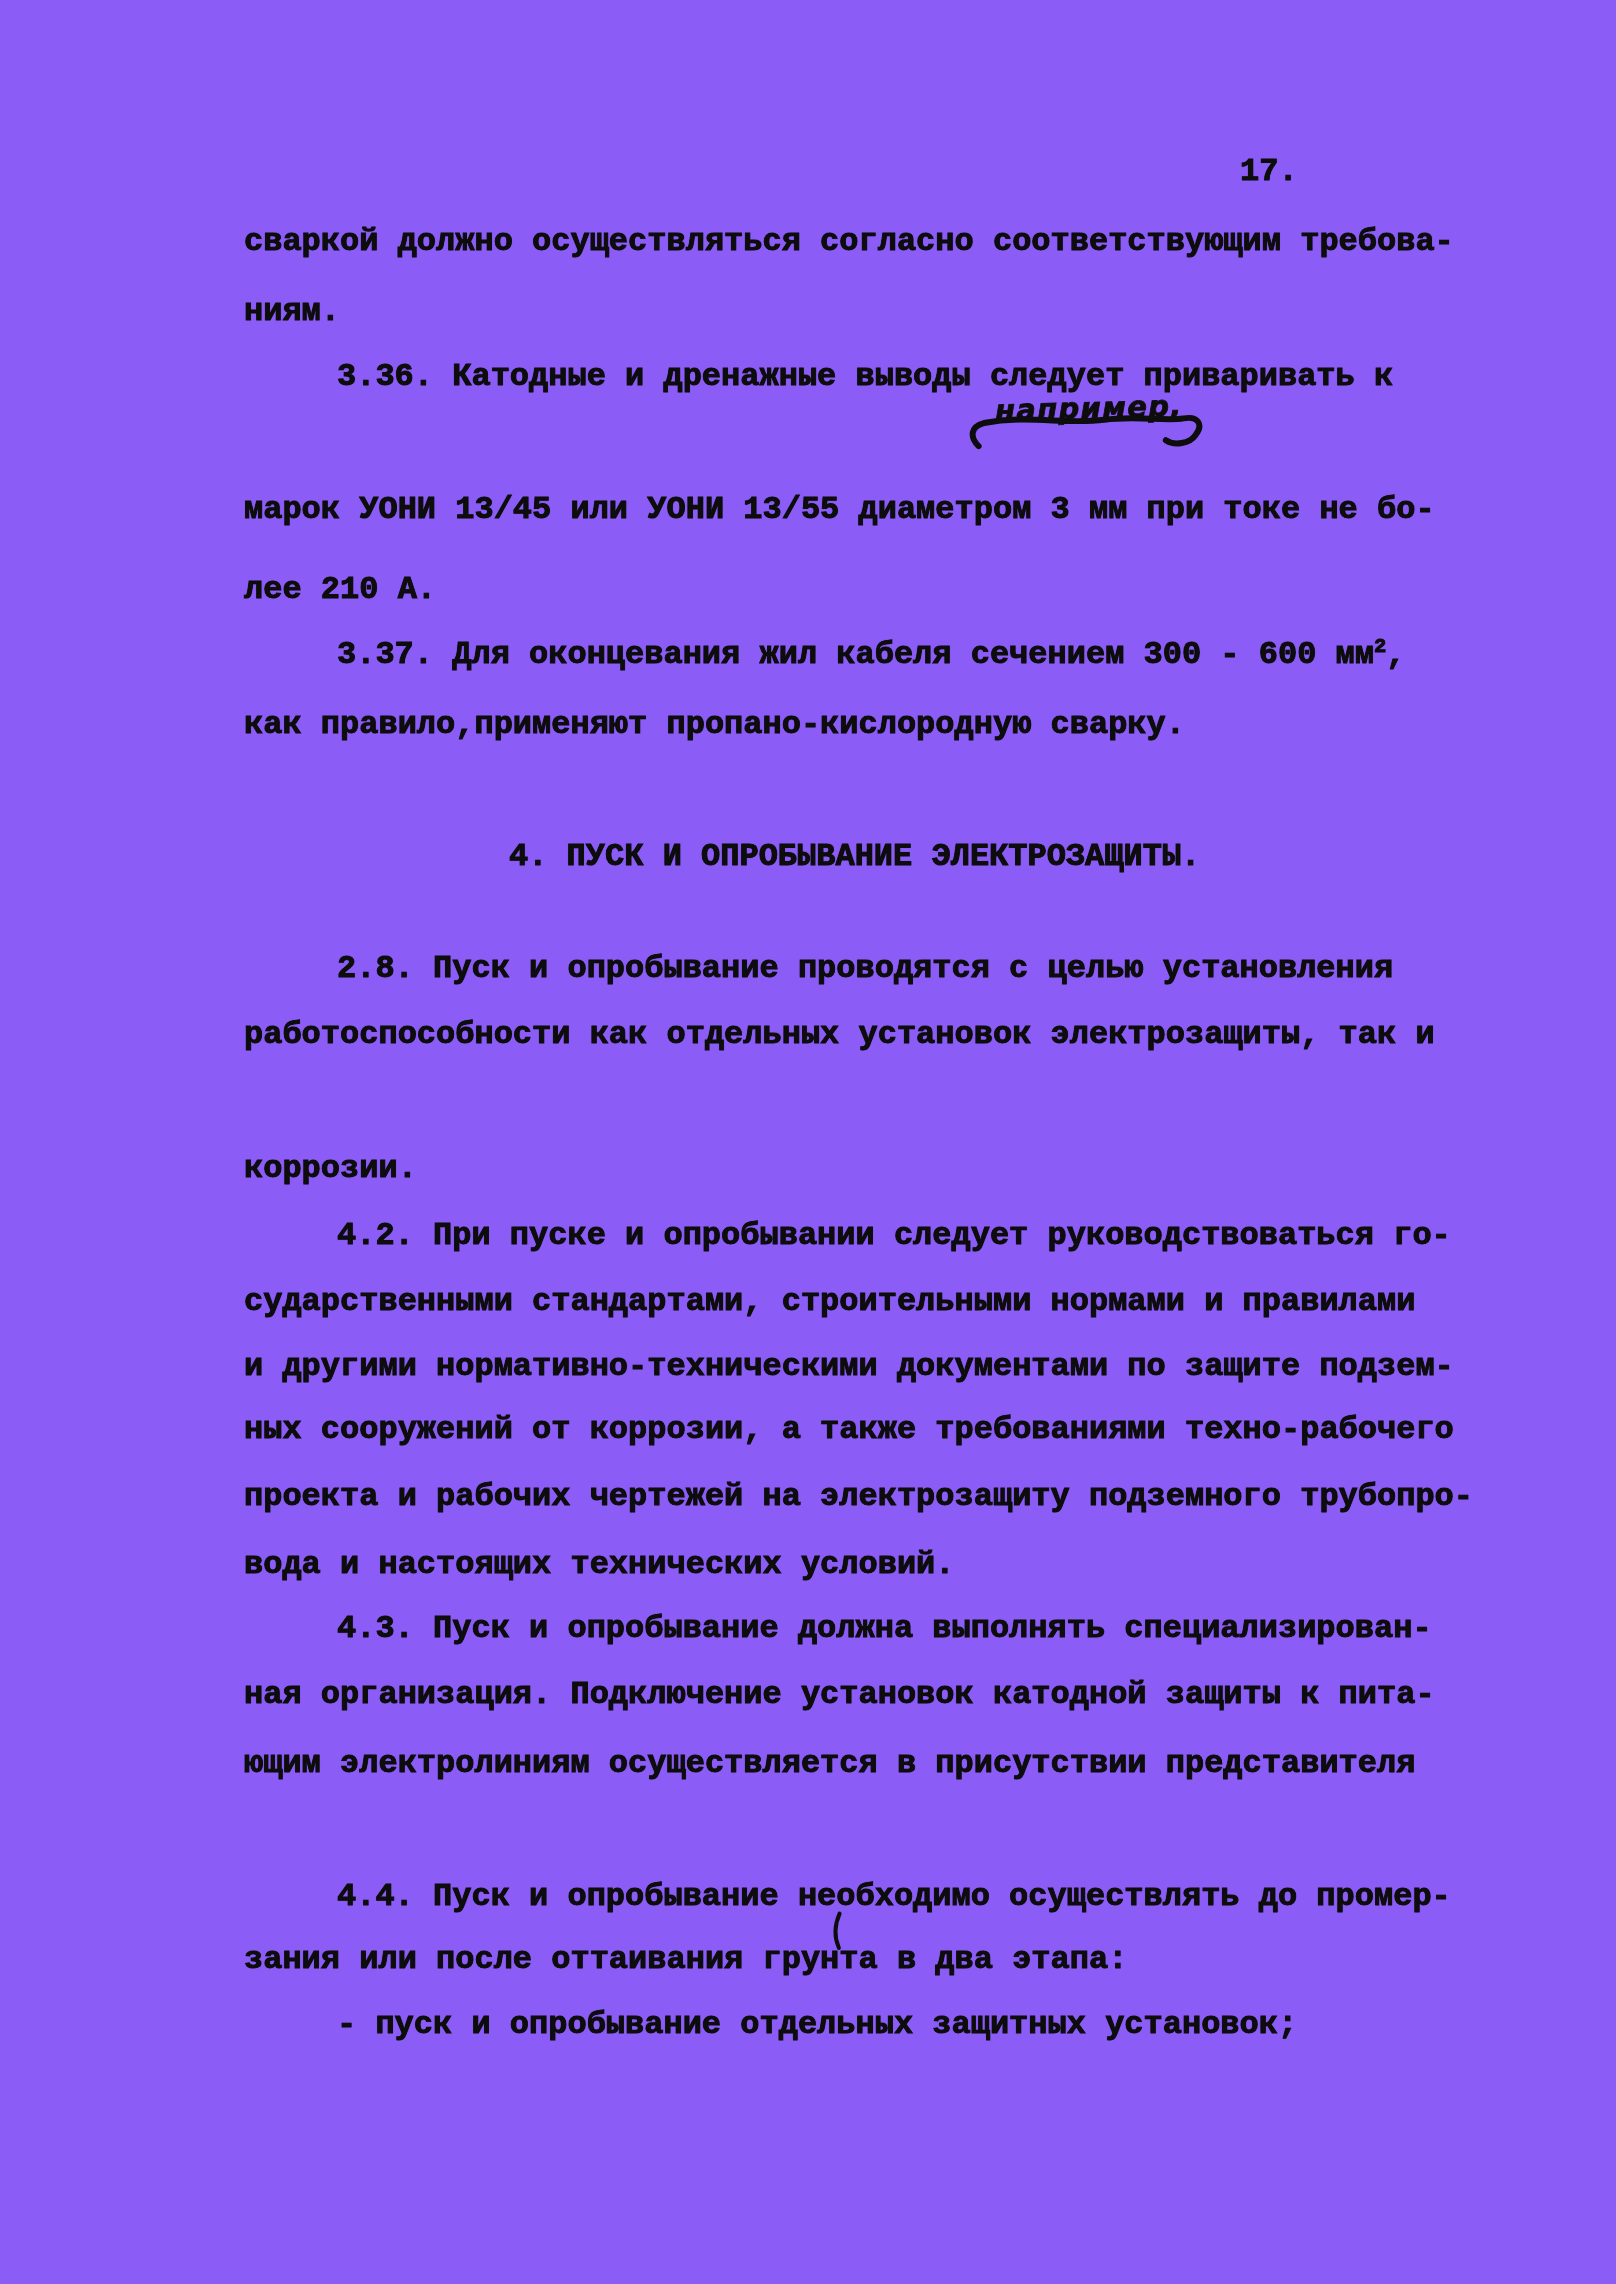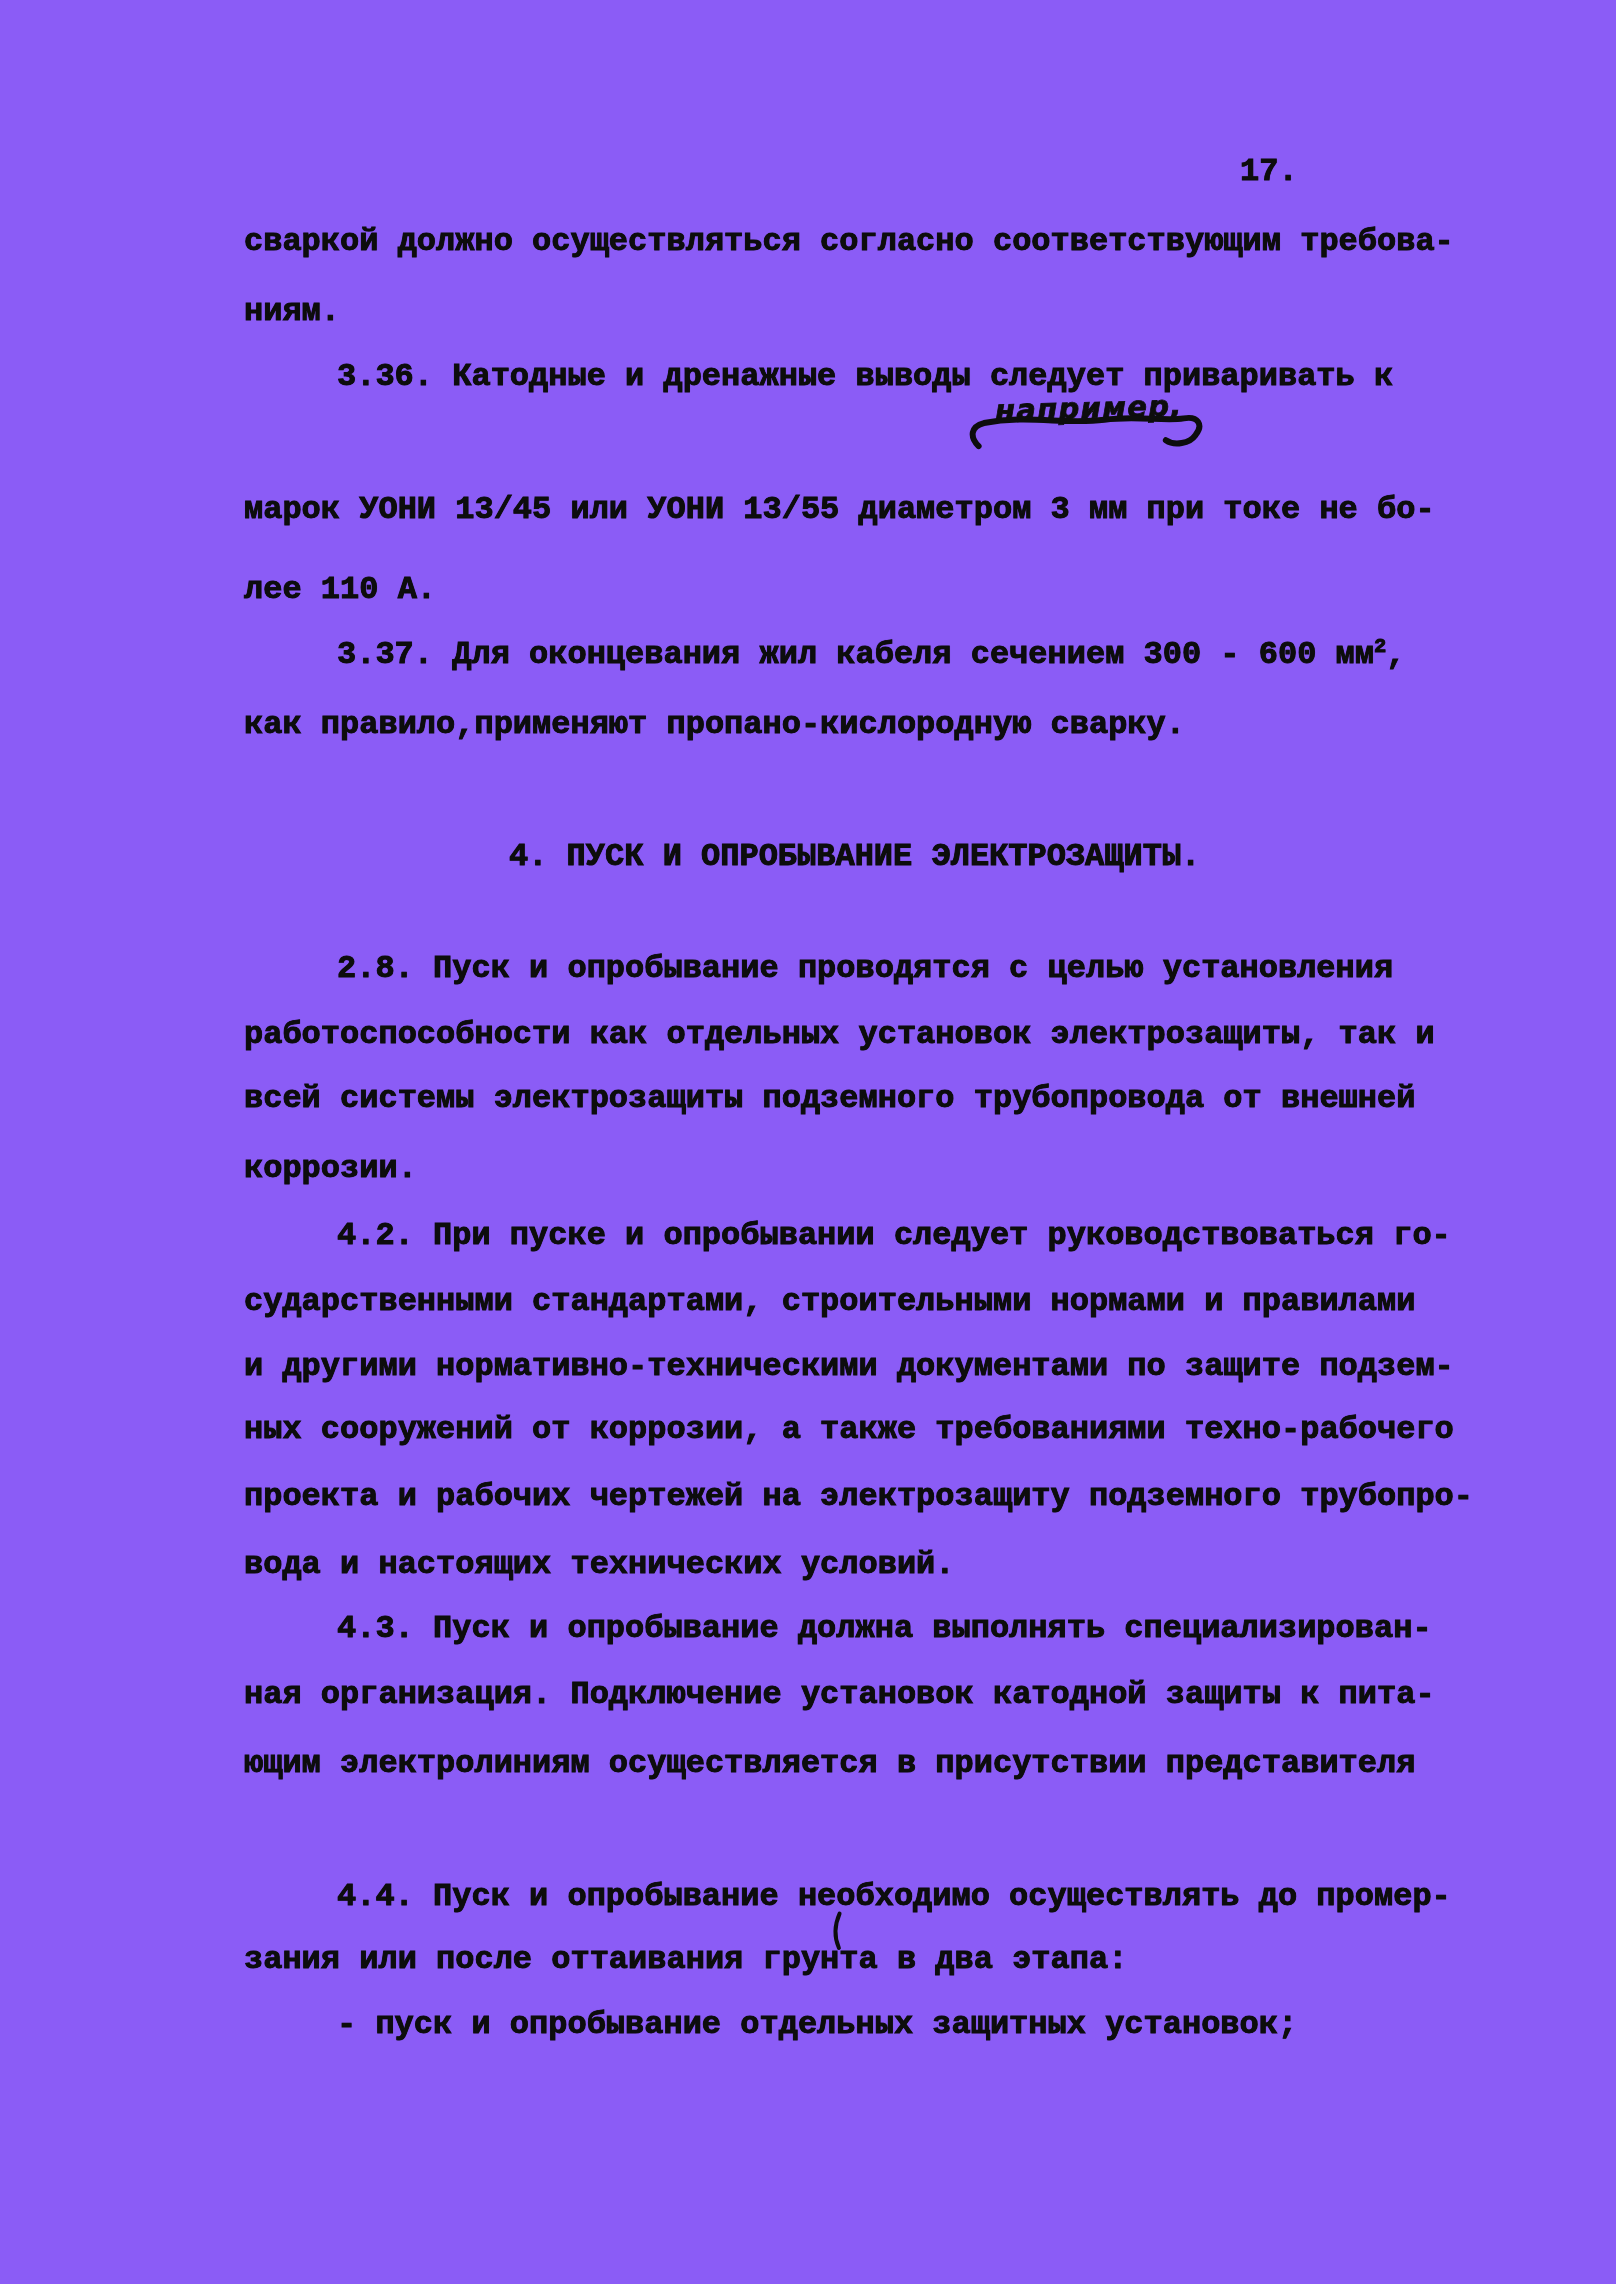--- a/index.html
+++ b/index.html
@@ -71,30 +71,29 @@
   <div class="line" style="top:294px">ниям.</div>
 
   <div class="line indent" style="top:359px">3.36. Катодные и дренажные выводы следует приваривать к</div>
 
   <div class="handwritten">например,</div>
   <svg class="ink-stroke" style="left:964px; top:384px" width="278" height="86" viewBox="0 0 420 130">
     <path d="M22,94 C8,80 10,64 30,59 C100,46 152,62 212,54 C262,47 302,57 332,52 C354,48 362,62 350,77 C341,90 318,94 305,85" stroke-width="9"></path>
   </svg>
 
   <div class="line" style="top:492px">марок УОНИ 13/45 или УОНИ 13/55 диаметром 3 мм при токе не бо-</div>
-  <div class="line" style="top:572px">лее 110 А.</div>
+  <div class="line" style="top:572px">лее 210 А.</div>
 
   <div class="line indent" style="top:637px"><span>3.37. Для оконцевания жил кабеля сечением 300 - 600 мм</span><sup>2</sup><span>,</span></div>
   <div class="line" style="top:707px">как правило,применяют пропано-кислородную сварку.</div>
 
   <div class="line heading" style="top:839px">4. ПУСК И ОПРОБЫВАНИЕ ЭЛЕКТРОЗАЩИТЫ.</div>
 
   <div class="line indent" style="top:951px">2.8. Пуск и опробывание проводятся с целью установления</div>
   <div class="line" style="top:1017px">работоспособности как отдельных установок электрозащиты, так и</div>
-  <div class="line" style="top:1081px">всей системы электрозащиты подземного трубопровода от внешней</div>
   <div class="line" style="top:1151px">коррозии.</div>
 
   <div class="line indent" style="top:1218px">4.2. При пуске и опробывании следует руководствоваться го-</div>
   <div class="line" style="top:1284px">сударственными стандартами, строительными нормами и правилами</div>
   <div class="line" style="top:1349px">и другими нормативно-техническими документами по защите подзем-</div>
   <div class="line" style="top:1412px">ных сооружений от коррозии, а также требованиями техно-рабочего</div>
   <div class="line" style="top:1479px">проекта и рабочих чертежей на электрозащиту подземного трубопро-</div>
   <div class="line" style="top:1547px">вода и настоящих технических условий.</div>
 
   <div class="line indent" style="top:1611px">4.3. Пуск и опробывание должна выполнять специализирован-</div>

